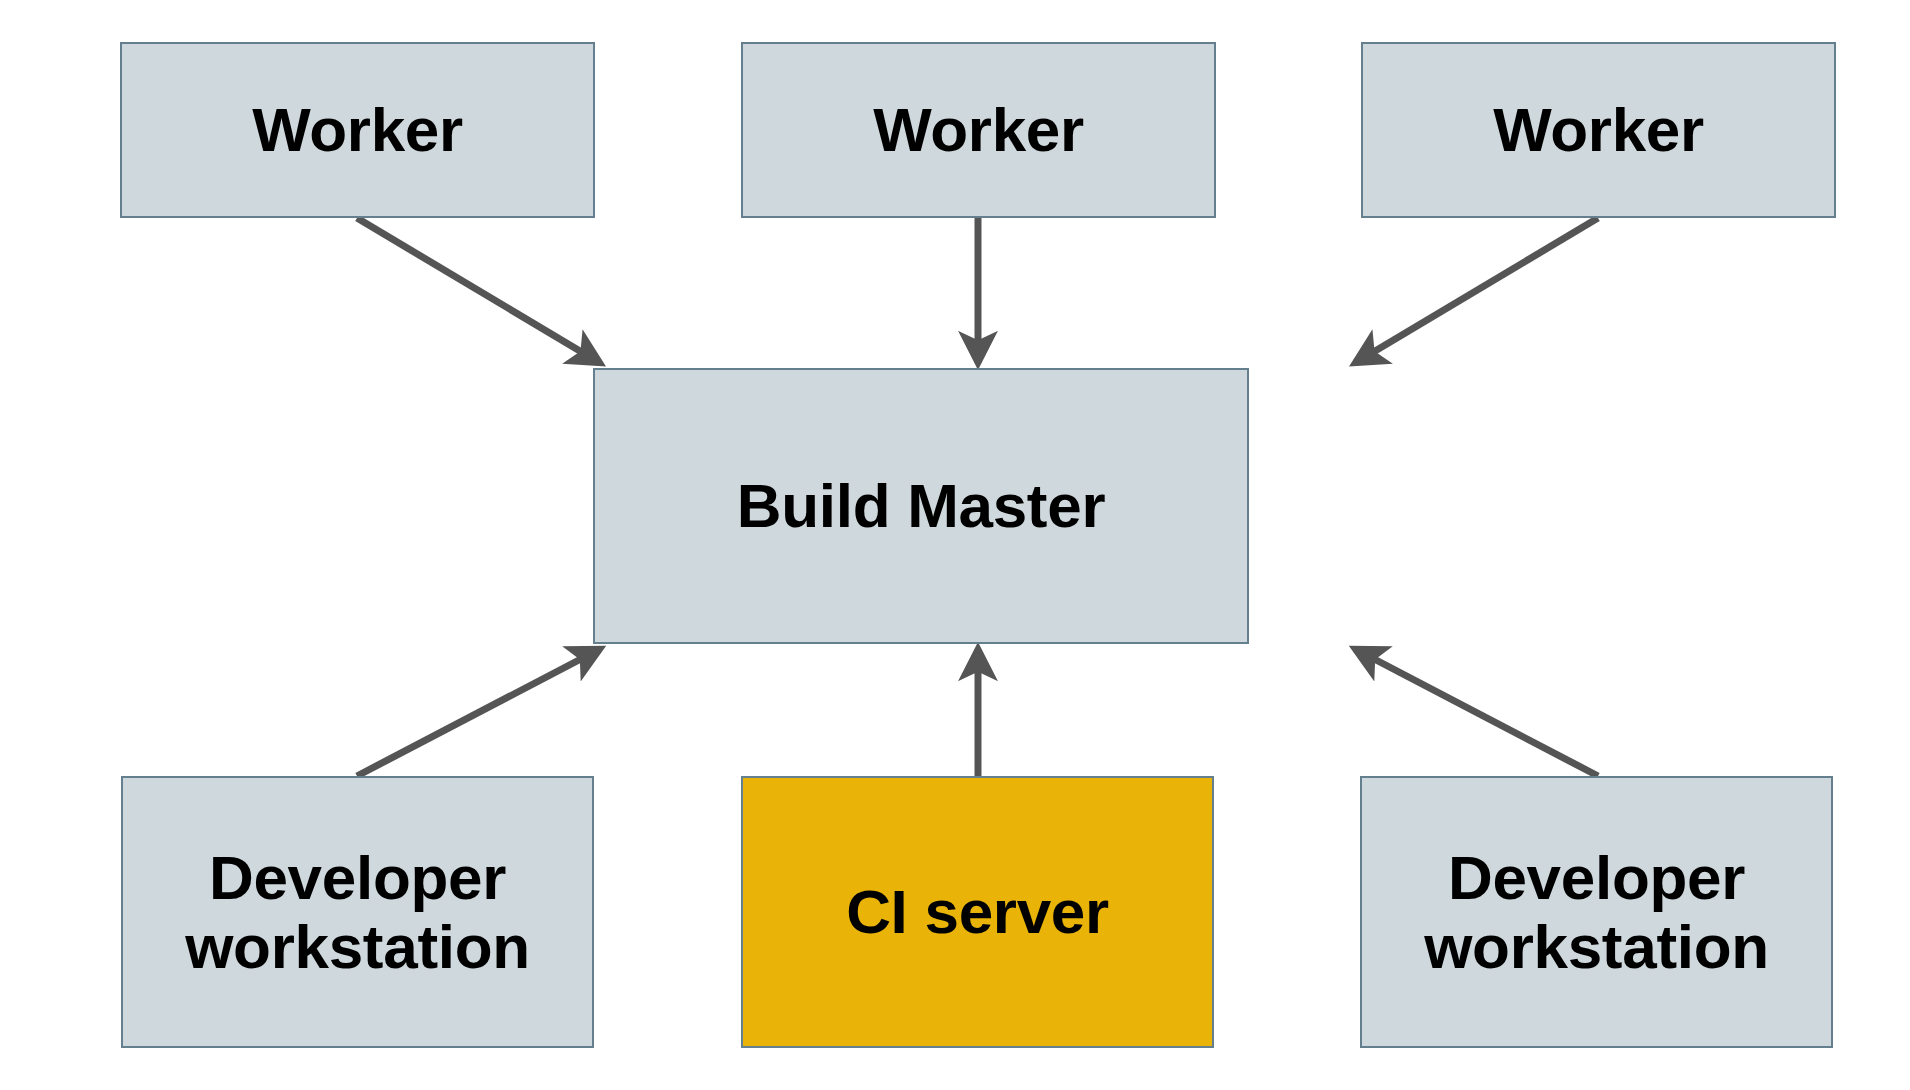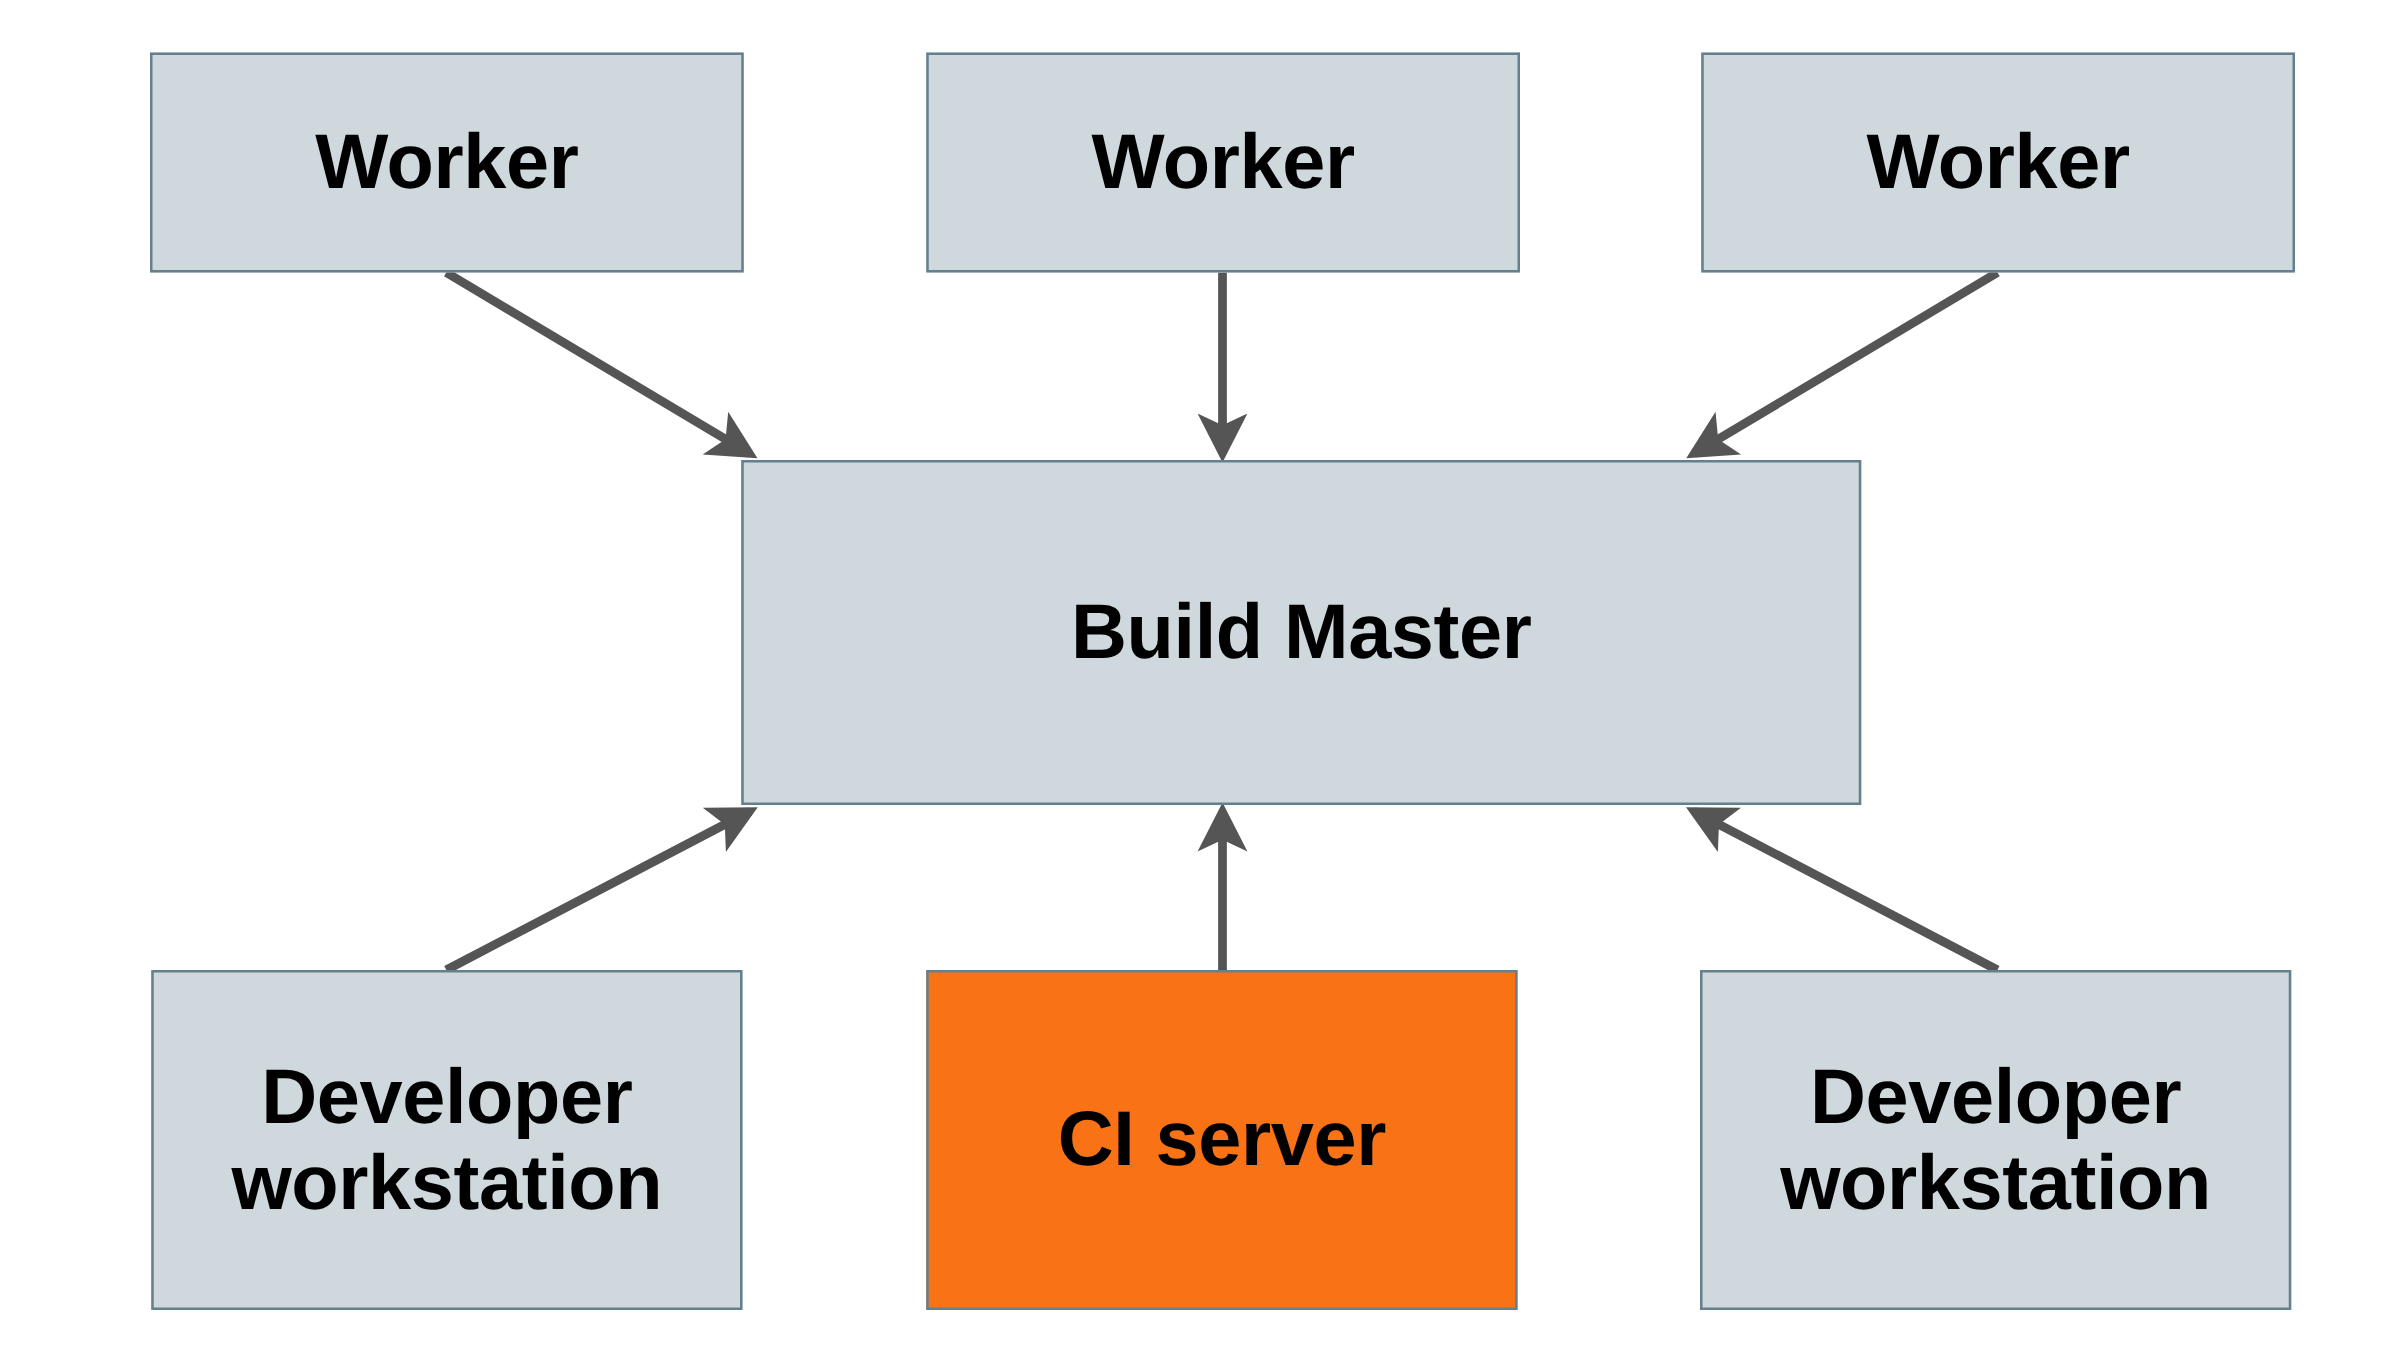--- a/index.html
+++ b/index.html
@@ -76,28 +76,28 @@
   <div id="node-layer">
       <div class="node-box size-worker" style="left: 120px; top: 42px; width: 475px; height: 176px; background: rgb(207, 216, 220); border-color: rgb(100, 128, 143); color: rgb(0, 0, 0);">
         <span class="node-label">Worker</span>
       </div>
       <div class="node-box size-worker" style="left: 741px; top: 42px; width: 475px; height: 176px; background: rgb(207, 216, 220); border-color: rgb(100, 128, 143); color: rgb(0, 0, 0);">
         <span class="node-label">Worker</span>
       </div>
       <div class="node-box size-worker" style="left: 1361px; top: 42px; width: 475px; height: 176px; background: rgb(207, 216, 220); border-color: rgb(100, 128, 143); color: rgb(0, 0, 0);">
         <span class="node-label">Worker</span>
       </div>
-      <div class="node-box size-master" style="left: 593px; top: 368px; width: 896px; height: 276px; background: rgb(207, 216, 220); border-color: rgb(100, 128, 143); color: rgb(0, 0, 0);">
+      <div class="node-box size-master" style="left: 593px; top: 368px; width: 656px; height: 276px; background: rgb(207, 216, 220); border-color: rgb(100, 128, 143); color: rgb(0, 0, 0);">
         <span class="node-label">Build Master</span>
       </div>
       <div class="node-box size-dev" style="left: 121px; top: 776px; width: 473px; height: 272px; background: rgb(207, 216, 220); border-color: rgb(100, 128, 143); color: rgb(0, 0, 0);">
         <span class="node-label">Developer
 workstation</span>
       </div>
-      <div class="node-box size-ci" style="left: 741px; top: 776px; width: 473px; height: 272px; background: #f97316; border-color: rgb(100, 128, 143); color: rgb(0, 0, 0);">
+      <div class="node-box size-ci" style="left: 741px; top: 776px; width: 473px; height: 272px; background: #eab308; border-color: rgb(100, 128, 143); color: rgb(0, 0, 0);">
         <span class="node-label">CI server</span>
       </div>
       <div class="node-box size-dev" style="left: 1360px; top: 776px; width: 473px; height: 272px; background: rgb(207, 216, 220); border-color: rgb(100, 128, 143); color: rgb(0, 0, 0);">
         <span class="node-label">Developer
 workstation</span>
       </div>
     </div>
 
 </div>
 

